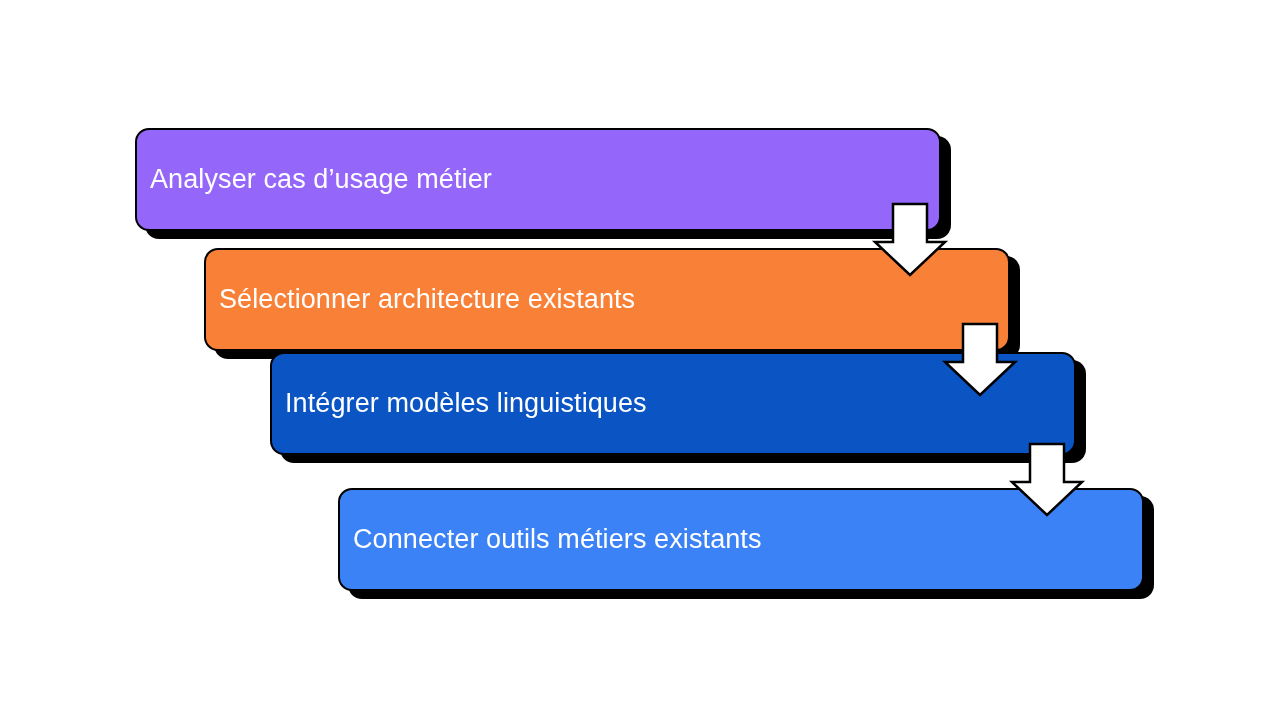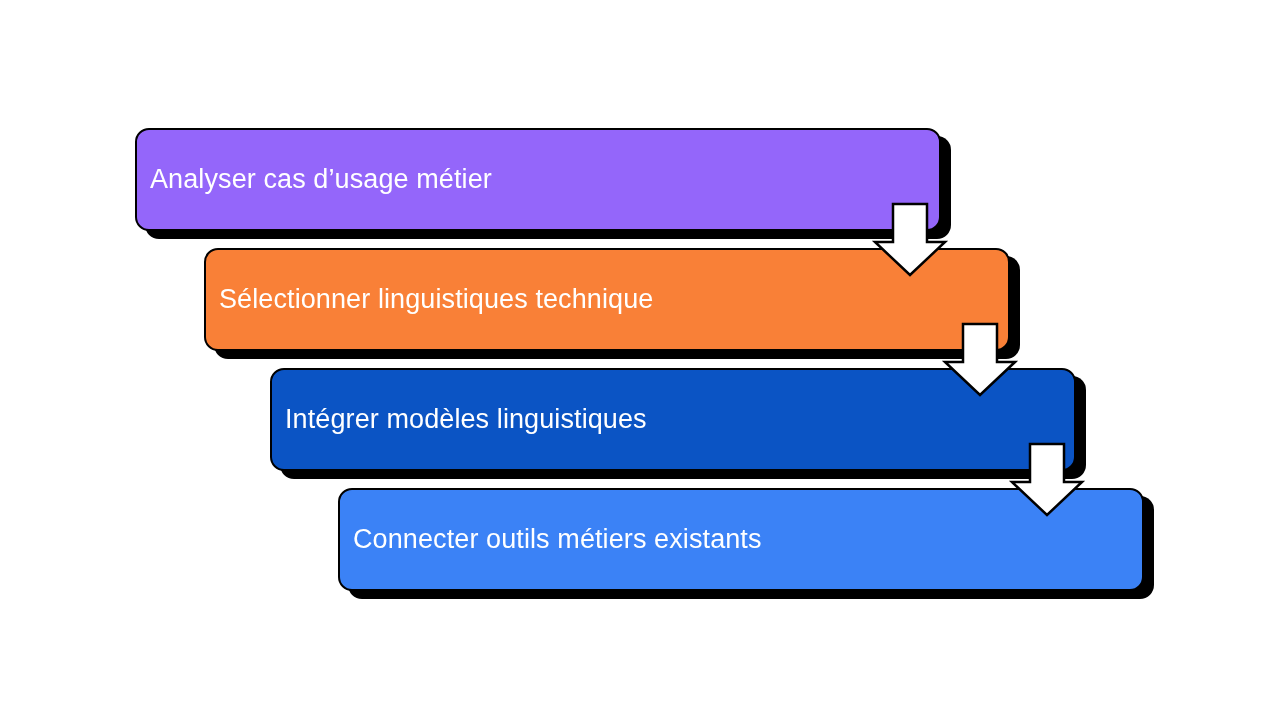--- a/index.html
+++ b/index.html
@@ -55,30 +55,30 @@
     <span class="step-label" style="color: rgb(255, 255, 255);">Analyser cas d’usage métier</span>
   </div>
 
   <div class="arrow" id="arrow-1" style="left: 874px; top: 204px; width: 72px; height: 72px;">
     <svg id="arrow-svg-1" viewBox="0 0 72 72" width="72" height="72" aria-hidden="true">
       <polygon points="19,0 53,0 53,38 71,38 36,71 1,38 19,38" fill="#ffffff" stroke="#000000" stroke-width="2.5" stroke-linejoin="miter"></polygon>
     </svg>
   </div>
 
   <div class="step" id="step-2" style="left: 204px; top: 248px; width: 806px; height: 103px; background: rgb(249, 128, 55); border-color: rgb(0, 0, 0); box-shadow: rgb(0, 0, 0) 10px 8px 0px 0px; z-index: 11; padding-left: 13px;">
-    <span class="step-label" style="color: rgb(255, 255, 255);">Sélectionner linguistiques technique</span>
+    <span class="step-label" style="color: rgb(255, 255, 255);">Sélectionner architecture existants</span>
   </div>
 
   <div class="arrow" id="arrow-2" style="left: 944px; top: 324px; width: 72px; height: 72px;">
     <svg id="arrow-svg-2" viewBox="0 0 72 72" width="72" height="72" aria-hidden="true">
       <polygon points="19,0 53,0 53,38 71,38 36,71 1,38 19,38" fill="#ffffff" stroke="#000000" stroke-width="2.5" stroke-linejoin="miter"></polygon>
     </svg>
   </div>
 
-  <div class="step" id="step-3" style="left: 270px; top: 368px; width: 806px; height: 103px; background: rgb(11, 84, 196); border-color: rgb(0, 0, 0); box-shadow: rgb(0, 0, 0) 10px 8px 0px 0px; z-index: 12; padding-left: 13px;">
+  <div class="step" id="step-3" style="left: 270px; top: 352px; width: 806px; height: 103px; background: rgb(11, 84, 196); border-color: rgb(0, 0, 0); box-shadow: rgb(0, 0, 0) 10px 8px 0px 0px; z-index: 12; padding-left: 13px;">
     <span class="step-label" style="color: rgb(255, 255, 255);">Intégrer modèles linguistiques</span>
   </div>
 
   <div class="arrow" id="arrow-3" style="left: 1011px; top: 444px; width: 72px; height: 72px;">
     <svg id="arrow-svg-3" viewBox="0 0 72 72" width="72" height="72" aria-hidden="true">
       <polygon points="19,0 53,0 53,38 71,38 36,71 1,38 19,38" fill="#ffffff" stroke="#000000" stroke-width="2.5" stroke-linejoin="miter"></polygon>
     </svg>
   </div>
 
   <div class="step" id="step-4" style="left: 338px; top: 488px; width: 806px; height: 103px; background: #3b82f6; border-color: rgb(0, 0, 0); box-shadow: rgb(0, 0, 0) 10px 8px 0px 0px; z-index: 13; padding-left: 13px;">

